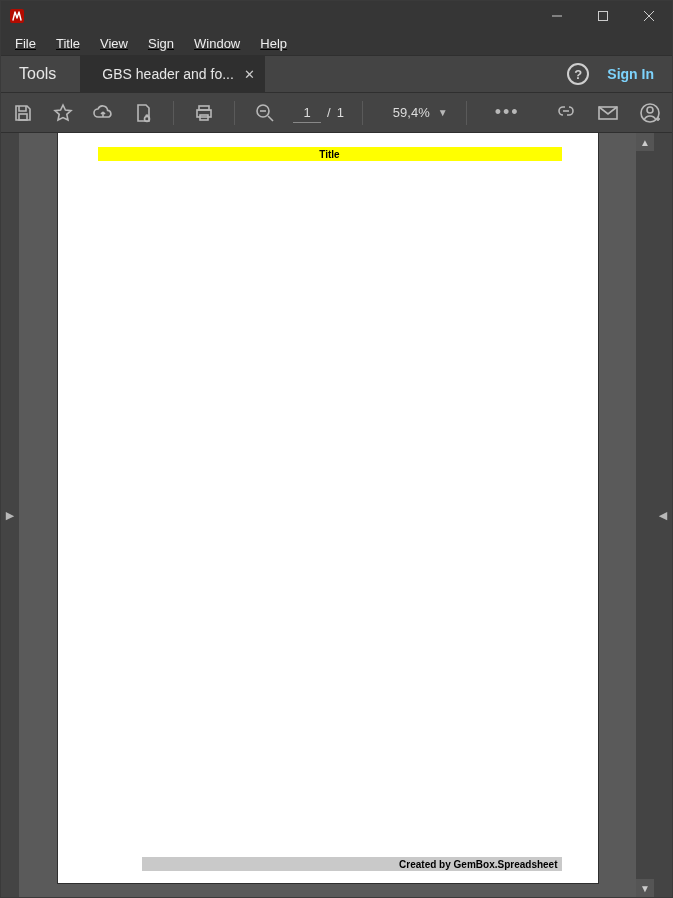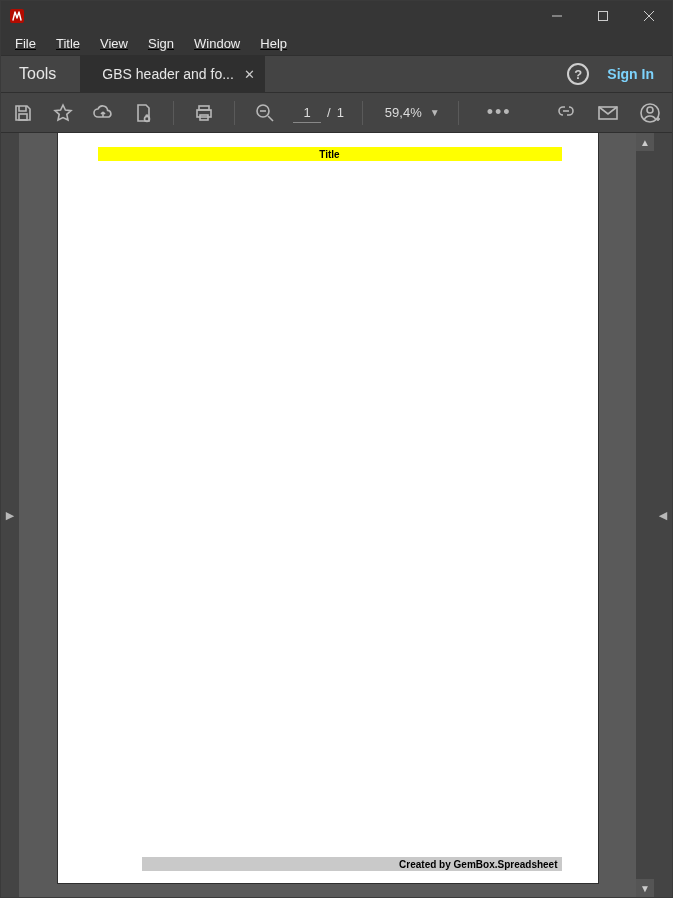--- a/index.html
+++ b/index.html
@@ -21,21 +21,21 @@
   .doctab .close { margin-left: 10px; color: #cccccc; font-size: 13px; }
   .header-right { margin-left: auto; display: flex; align-items: center; gap: 18px; padding-right: 18px; }
   .help-circle { width: 22px; height: 22px; border: 2px solid #cfcfcf; border-radius: 50%; color: #cfcfcf; display: flex; align-items: center; justify-content: center; font-size: 13px; font-weight: bold; }
   .signin { color: #7dd3fc; font-size: 14px; font-weight: 600; }
   
   .toolbar { height: 40px; background: #444444; display: flex; align-items: center; padding: 0 10px; gap: 16px; color: #b8b8b8; border-bottom: 1px solid #2f2f2f; }
   .tool { width: 24px; height: 24px; display: flex; align-items: center; justify-content: center; }
   .tool svg { stroke: #b8b8b8; fill: none; stroke-width: 1.6; }
   .page-ind { display: flex; align-items: center; gap: 6px; font-size: 13px; color: #dcdcdc; }
   .page-cur { width: 28px; text-align: center; border-bottom: 1px solid #888; padding: 2px 0; }
-  .zoom { display: flex; align-items: center; gap: 8px; font-size: 13px; color: #dcdcdc; margin-left: 4px; }
+  .zoom { display: flex; align-items: center; gap: 8px; font-size: 13px; color: #dcdcdc; margin-left: 12px; }
   .zoom .caret { font-size: 10px; color: #b8b8b8; }
   .dots { font-size: 18px; letter-spacing: 2px; color: #b8b8b8; margin-left: 10px; }
   .toolbar .right { margin-left: auto; display: flex; align-items: center; gap: 18px; }
   .divider { width: 1px; height: 24px; background: #5a5a5a; margin: 0 2px; }
   
   .content { flex: 1; display: flex; background: #5a5a5a; position: relative; }
   .side-arrow { width: 18px; background: #444444; display: flex; align-items: center; justify-content: center; color: #b8b8b8; font-size: 11px; }
   .viewport { flex: 1; background: #5a5a5a; display: flex; justify-content: center; padding-top: 0; position: relative; overflow: hidden; }
   .page { width: 540px; height: 750px; background: #ffffff; box-shadow: 0 0 0 1px #2f2f2f; position: relative; }
   .page-header { position: absolute; top: 14px; left: 40px; right: 36px; height: 14px; background: #ffff00; color: #000; font-size: 10px; font-weight: bold; display: flex; align-items: center; justify-content: center; text-align: right; }

